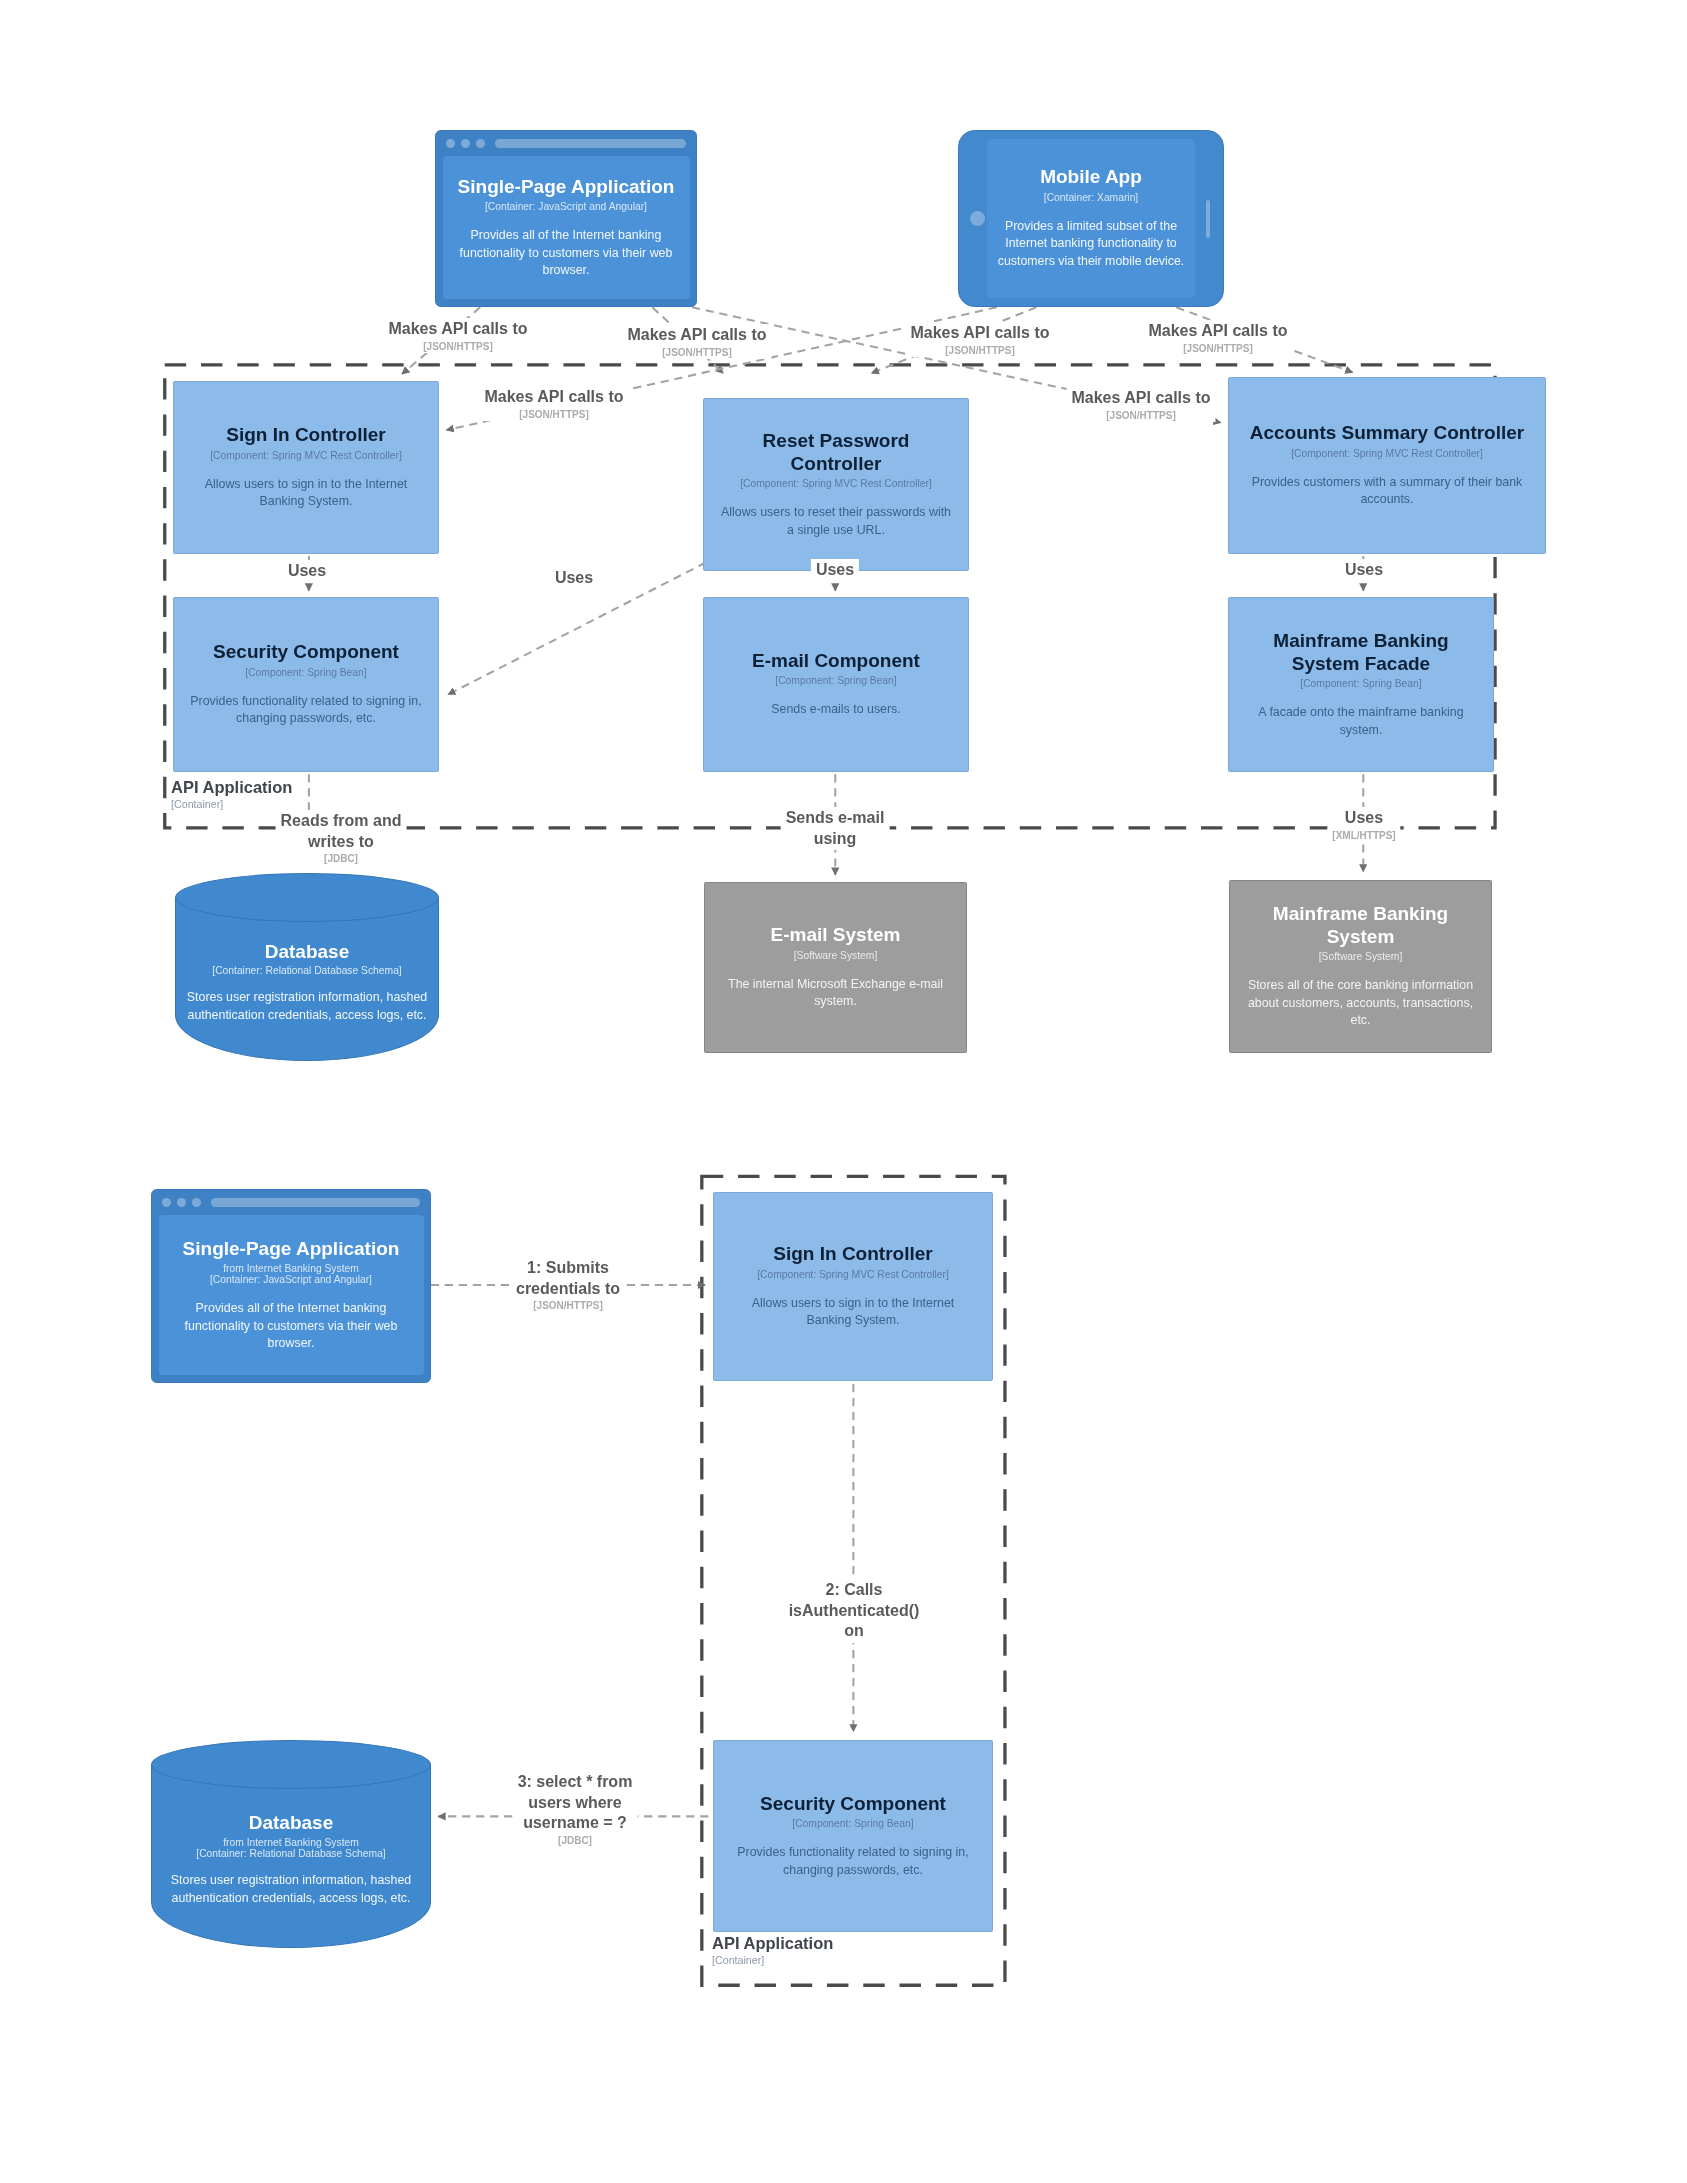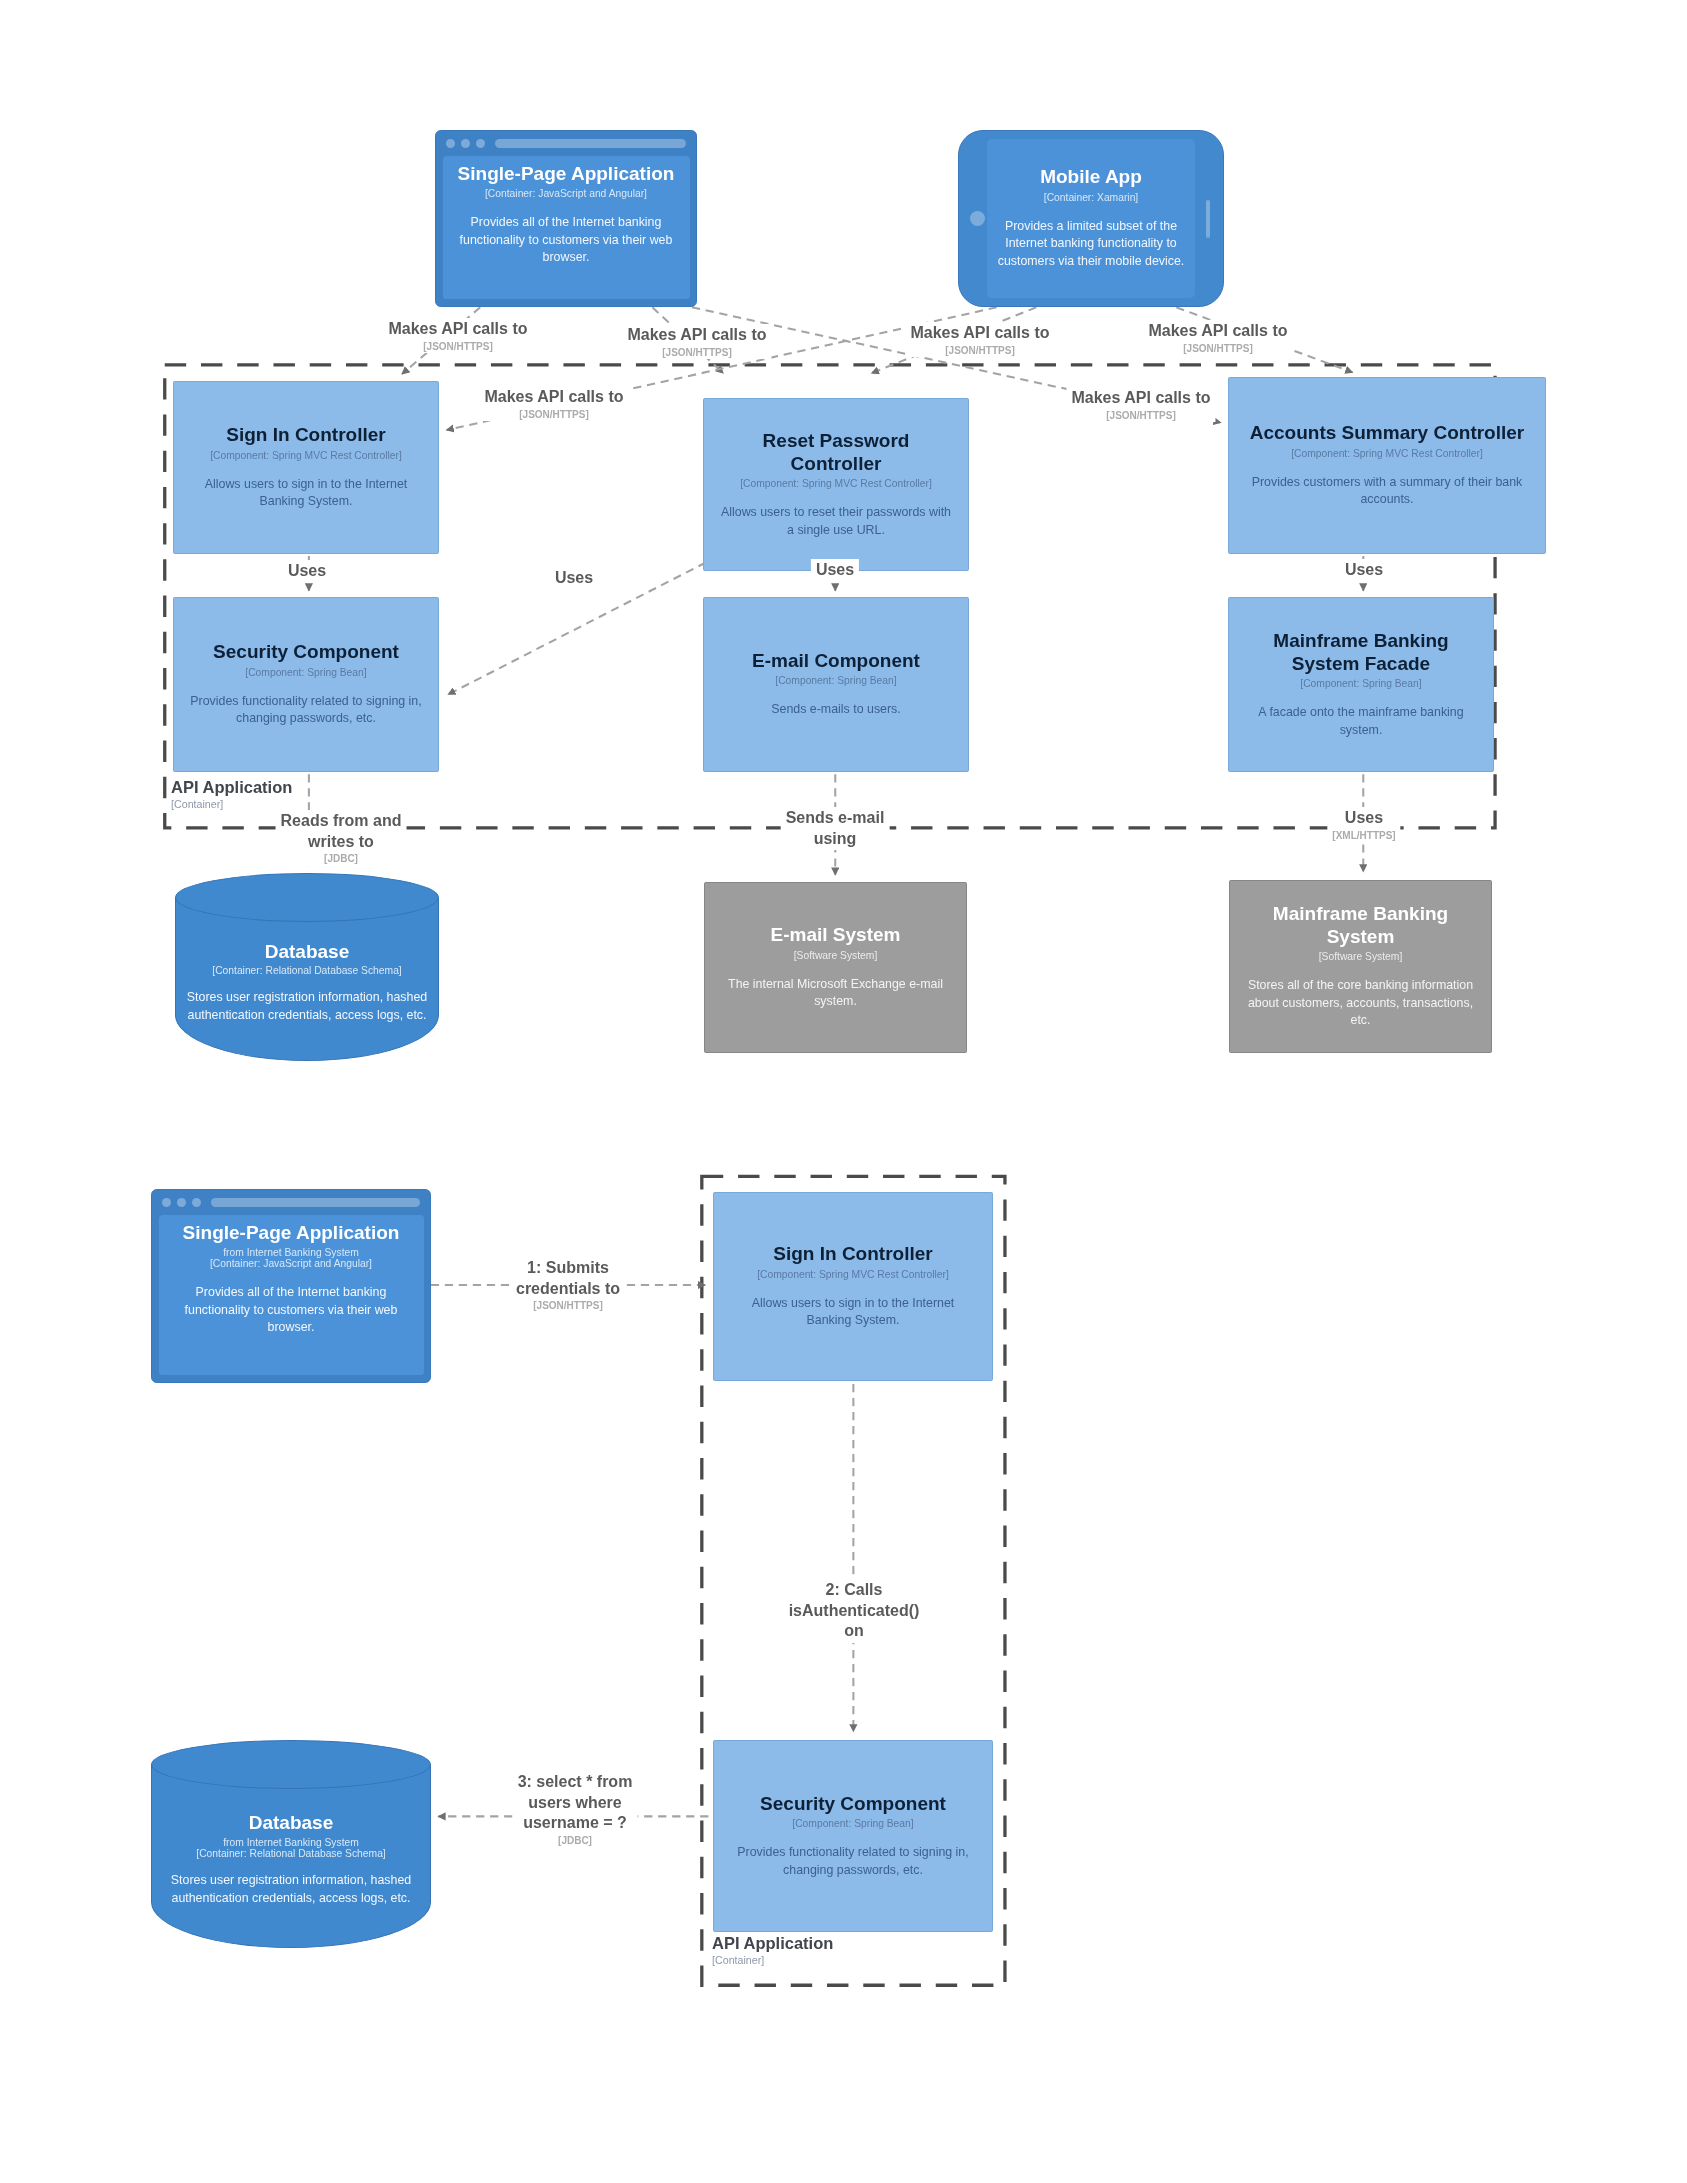--- a/index.html
+++ b/index.html
@@ -28,21 +28,21 @@
   .gray-node{background:#9d9d9d;border:1.6px solid #868686;border-radius:1.6px;color:#fff;}
   .gray-node .meta{color:rgba(255,255,255,0.8);}
   .gray-node .desc{color:#f4f4f4;}
   
   .browser{padding:0;border-radius:5.8px;overflow:hidden;background:#3e81c5;}
   .browser .chrome{height:25px;width:100%;display:flex;align-items:center;gap:5.8px;
                    padding:0 10px;box-sizing:border-box;flex:0 0 auto;}
   .browser .dot{width:9px;height:9px;border-radius:50%;background:rgba(255,255,255,0.33);flex:0 0 auto;}
   .browser .addr{height:9px;border-radius:5px;background:rgba(255,255,255,0.30);flex:1 1 auto;margin-left:5px;}
   .browser .page{flex:1 1 auto;width:calc(100% - 13px);margin:0 6.6px 6.6px 6.6px;background:#4b92d9;
-                 border-radius:4.1px 4.1px 3.3px 3.3px;display:flex;flex-direction:column;
+                 border-radius:4.1px 4.1px 3.3px 3.3px;display:flex;flex-direction:column;justify-content:center;
                  align-items:center;text-align:center;padding:6.6px 11.5px;box-sizing:border-box;}
   
   .tablet{border-radius:16.5px;padding:10px 35px;background:#4389cd;}
   .tablet .home-btn{position:absolute;left:10.7px;top:50%;width:15px;height:15px;margin-top:-7.4px;
                     border-radius:50%;background:rgba(255,255,255,0.3);}
   .tablet .speaker{position:absolute;right:13px;top:50%;width:4.1px;height:38px;margin-top:-19px;
                    border-radius:2.5px;background:rgba(255,255,255,0.3);}
   .tablet .screen{position:absolute;left:28px;right:28px;top:8.2px;bottom:8.2px;
                   background:#4b92d9;border-radius:5px;}
   .tablet .inner{position:relative;z-index:1;}
@@ -117,21 +117,21 @@
       <span class="dot"></span>
       <span class="addr"></span>
     </div>
     <div class="page">
       <div class="title">Single-Page Application</div>
       <div class="meta">[Container: JavaScript and Angular]</div>
       <div class="desc">Provides all of the Internet banking functionality to customers via their web browser.</div>
     </div>
   </div>
 
-  <div class="node container-node tablet" style="left:958px;top:130px;width:266px;height:177px;border-radius:25px;">
+  <div class="node container-node tablet" style="left:958px;top:130px;width:266px;height:177px;">
     <div class="screen"></div>
     <div class="home-btn"></div>
     <div class="speaker"></div>
     <div class="inner">
       <div class="title">Mobile App</div>
       <div class="meta">[Container: Xamarin]</div>
       <div class="desc">Provides a limited subset of the Internet banking functionality to customers via their mobile device.</div>
     </div>
   </div>
 

